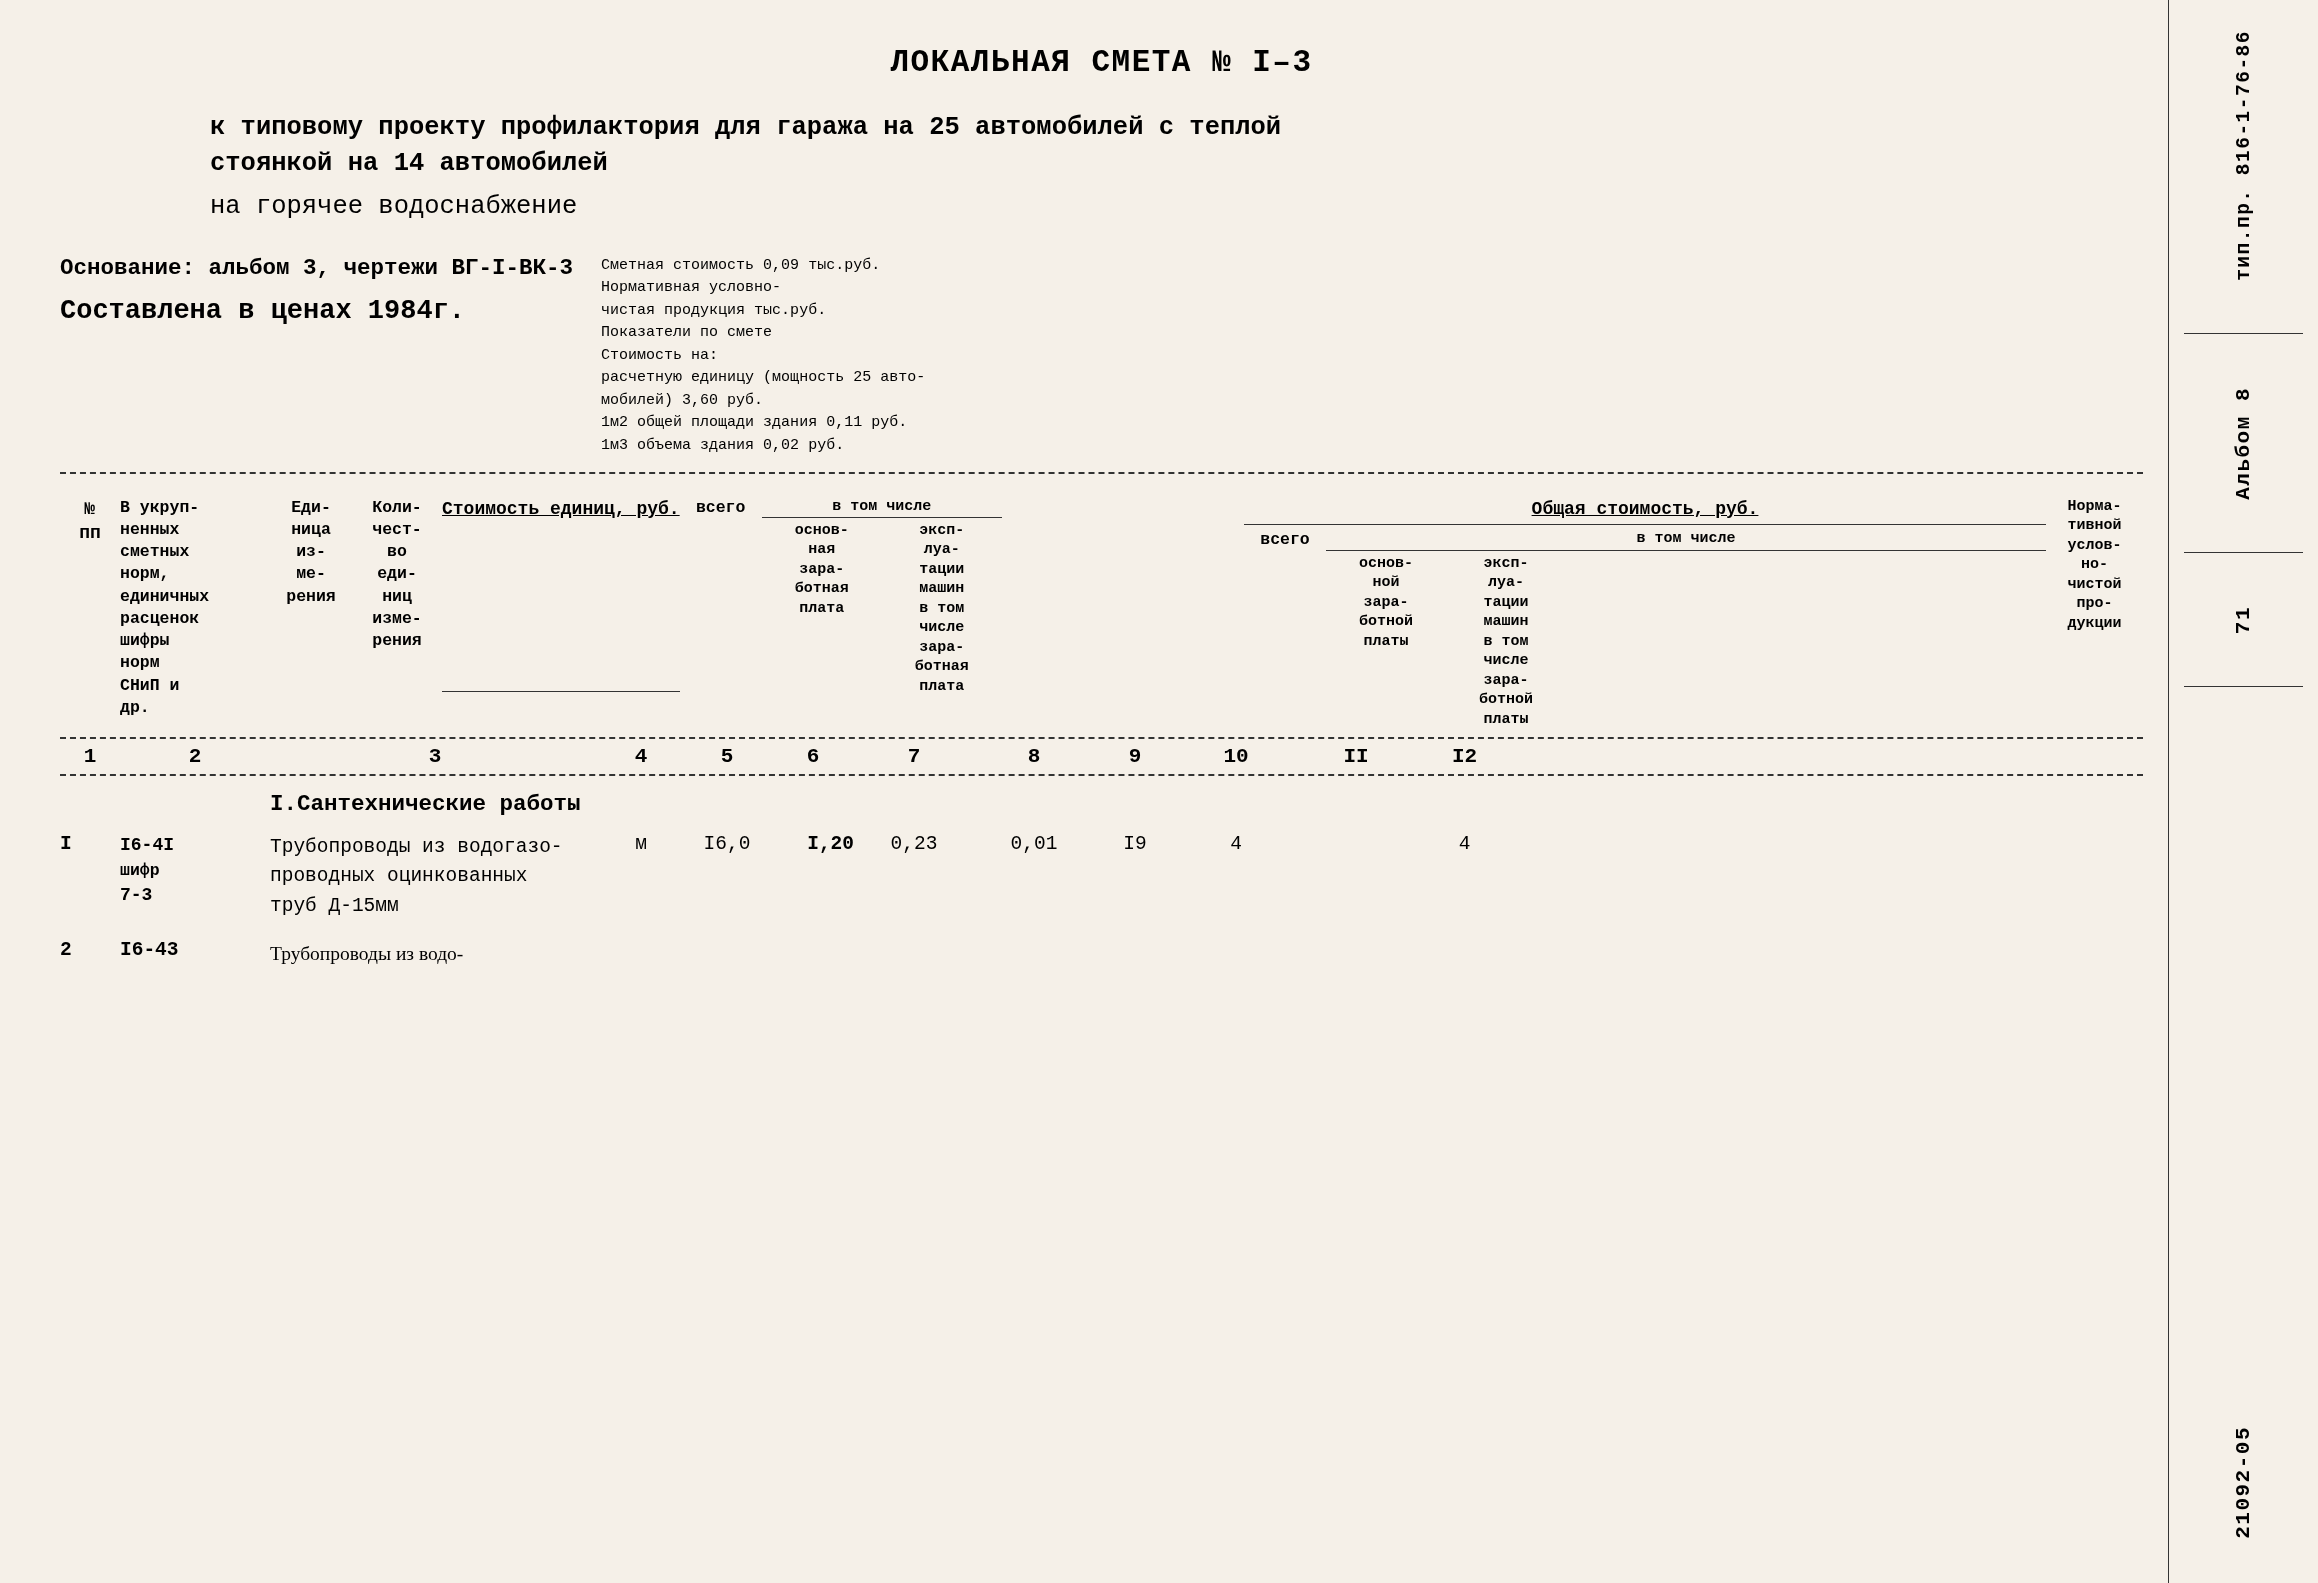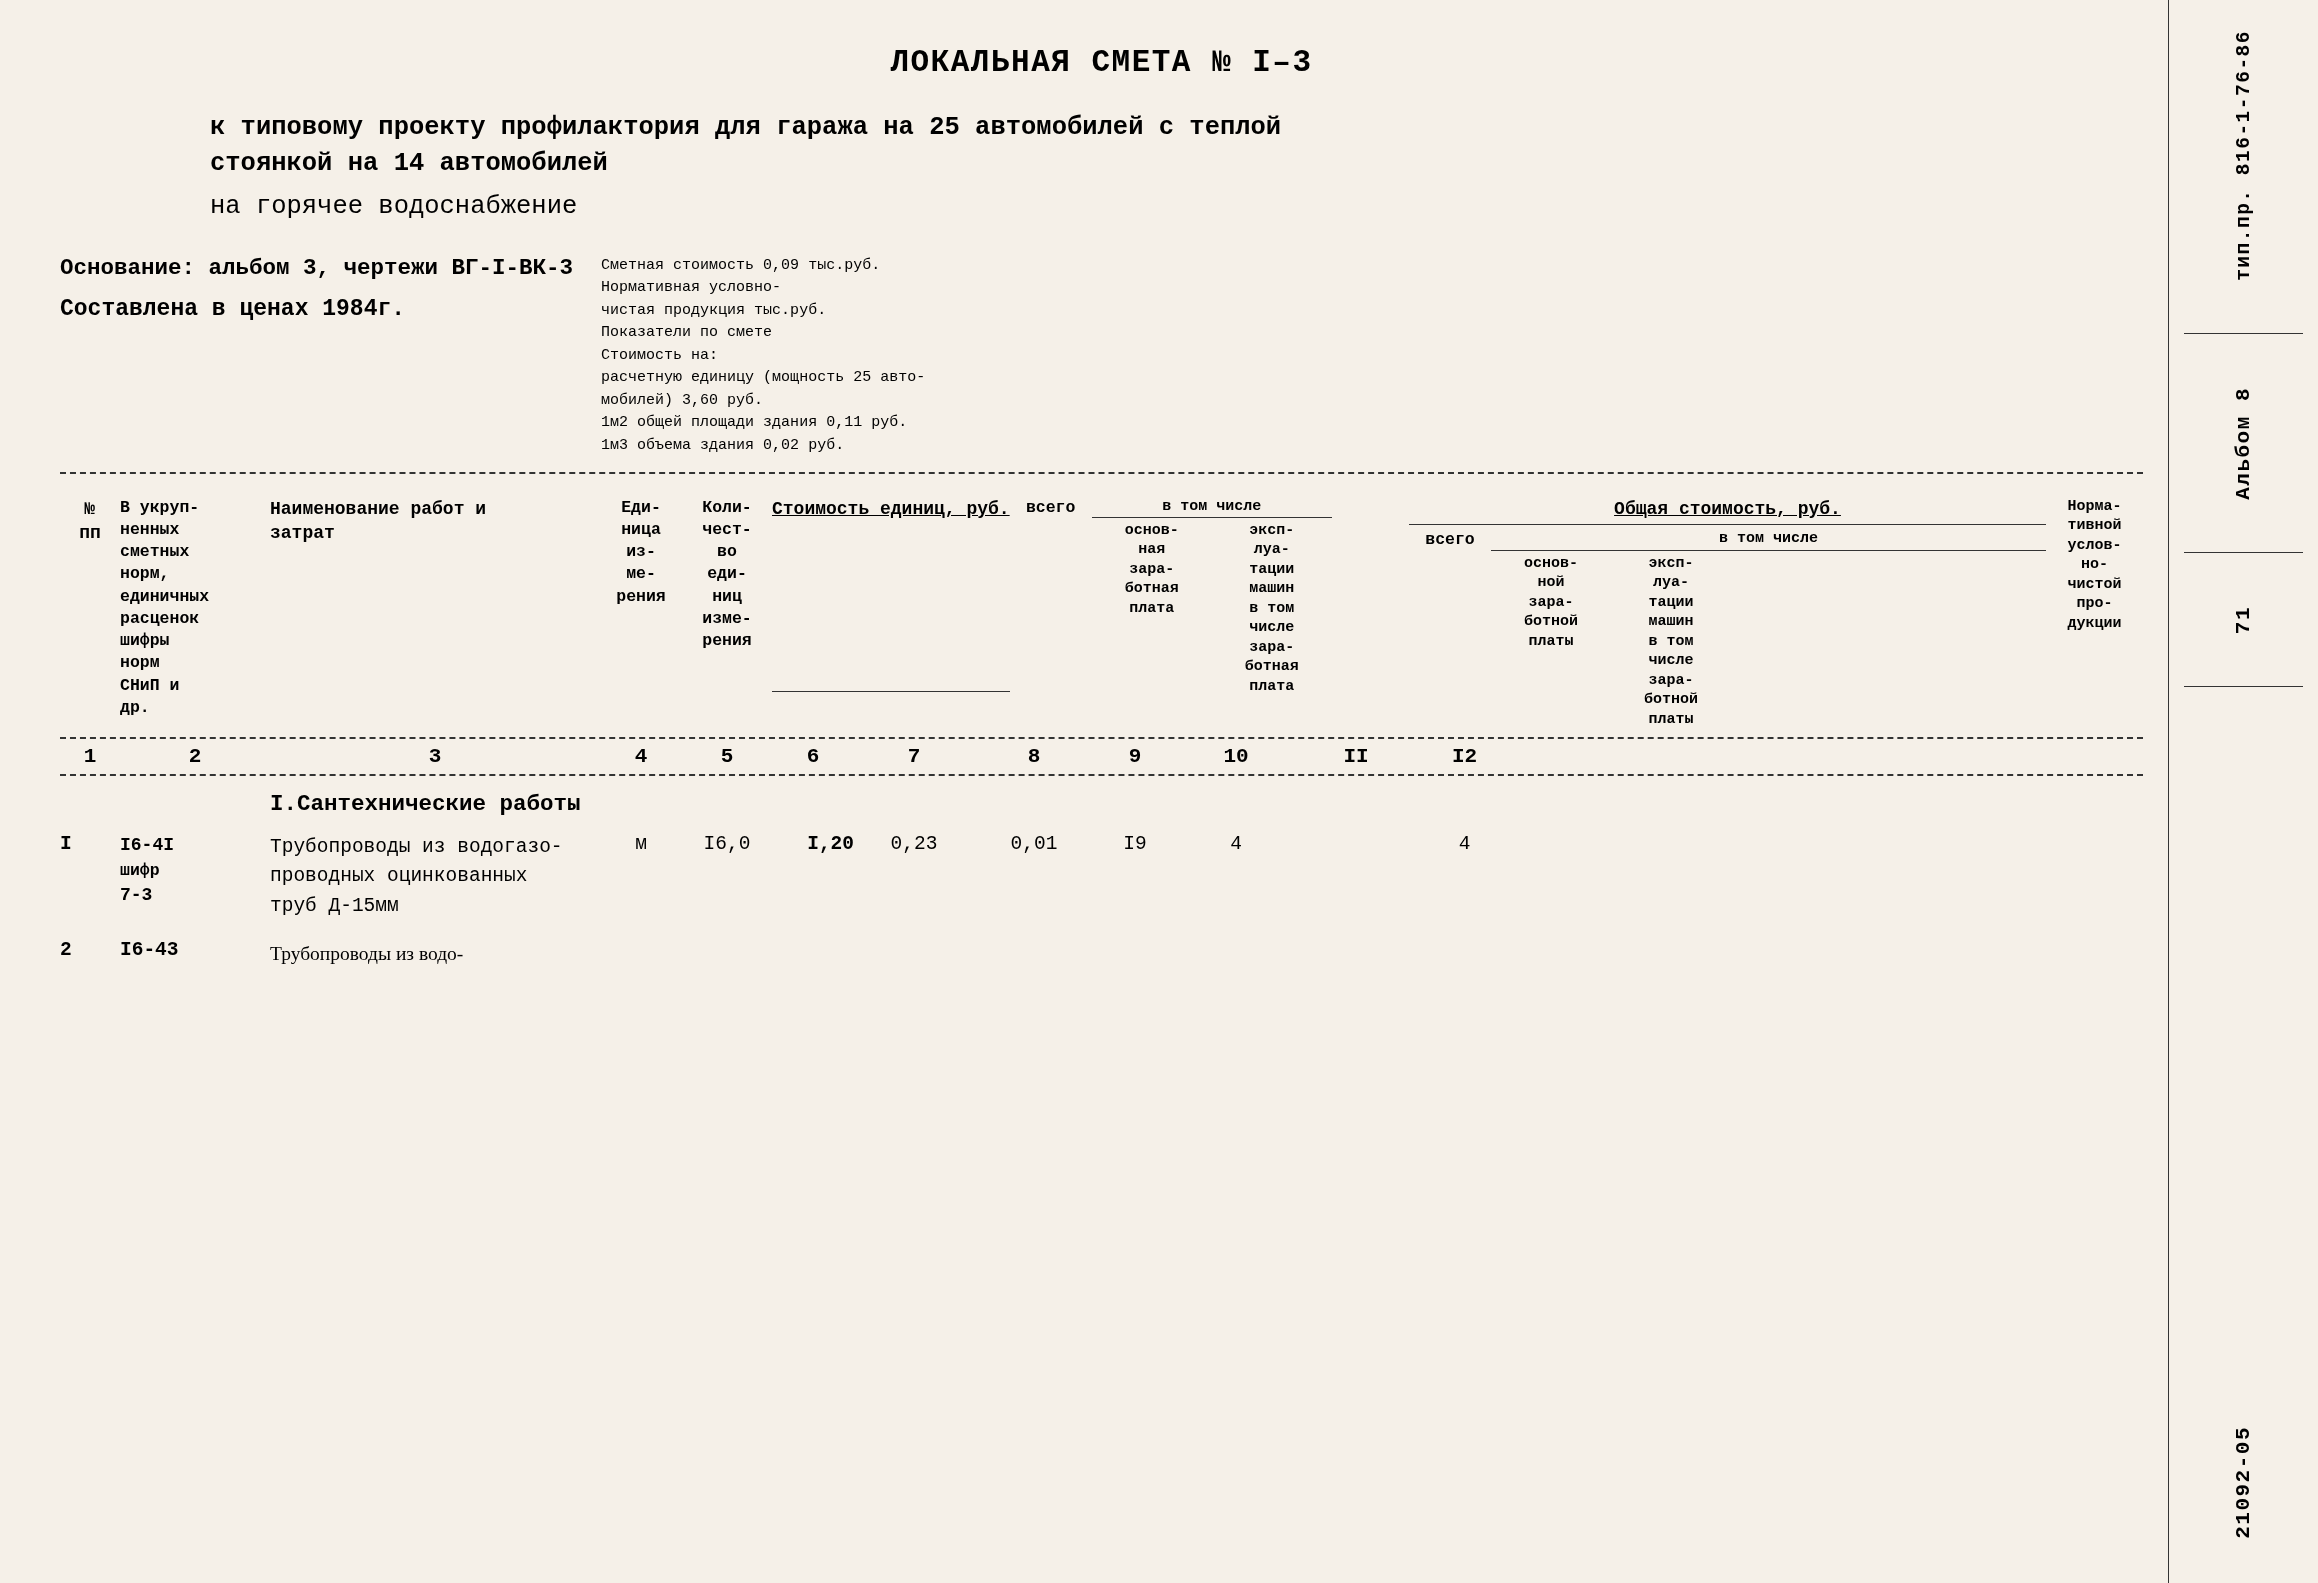--- a/index.html
+++ b/index.html
@@ -91,21 +91,21 @@
 
     <div class="subtitle">к типовому проекту профилактория для гаража на 25 автомобилей с теплой</div>
     <div class="subtitle" style="margin-top:-7.5px;">стоянкой на 14 автомобилей</div>
     <div class="subtitle" style="font-weight:normal;">на горячее водоснабжение</div>
 
     <div style="height:22.5px;"></div>
 
     <div class="info-row">
       <div>
         <div style="font-size:22.5px;font-weight:bold;margin-bottom:15px;">Основание: альбом 3, чертежи ВГ-I-ВК-3</div>
-        <div style="font-size:23px;font-weight:bold;">Составлена в ценах 1984г.</div>
+        <div style="font-size:27px;font-weight:bold;">Составлена в ценах 1984г.</div>
       </div>
       <div class="info-right">
         <div>Сметная стоимость 0,09 тыс.руб.</div>
         <div>Нормативная условно-</div>
         <div>чистая продукция         тыс.руб.</div>
         <div>Показатели по смете</div>
         <div>Стоимость на:</div>
         <div>расчетную единицу (мощность 25 авто-</div>
         <div>мобилей) 3,60 руб.</div>
         <div>1м2 общей площади здания 0,11 руб.</div>
@@ -118,23 +118,20 @@
     <div style="display:flex; font-size:18px; font-weight:bold; line-height:1.35; align-items:flex-start; padding: 7.5px 0 7.5px 0; border-bottom: 2.2px dashed #333;">
 
       <div style="width:60px;flex-shrink:0;text-align:center;">
         <span>№<br>пп</span>
       </div>
 
       <div style="width:150px;flex-shrink:0;font-size:16.5px;">
         <span>В укруп-<br>ненных<br>сметных<br>норм,<br>единичных<br>расценок<br>шифры<br>норм<br>СНиП и<br>др.</span>
       </div>
 
-      <div style="width:330px;flex-shrink:0;">
-        <span>Наименование работ и<br>затрат</span>
-      </div>
 
       <div style="width:82px;flex-shrink:0;font-size:16.5px;text-align:center;">
         <span>Еди-<br>ница<br>из-<br>ме-<br>рения</span>
       </div>
 
       <div style="width:90px;flex-shrink:0;font-size:16.5px;text-align:center;">
         <span>Коли-<br>чест-<br>во<br>еди-<br>ниц<br>изме-<br>рения</span>
       </div>
 
       <div style="flex:1;display:flex;">

